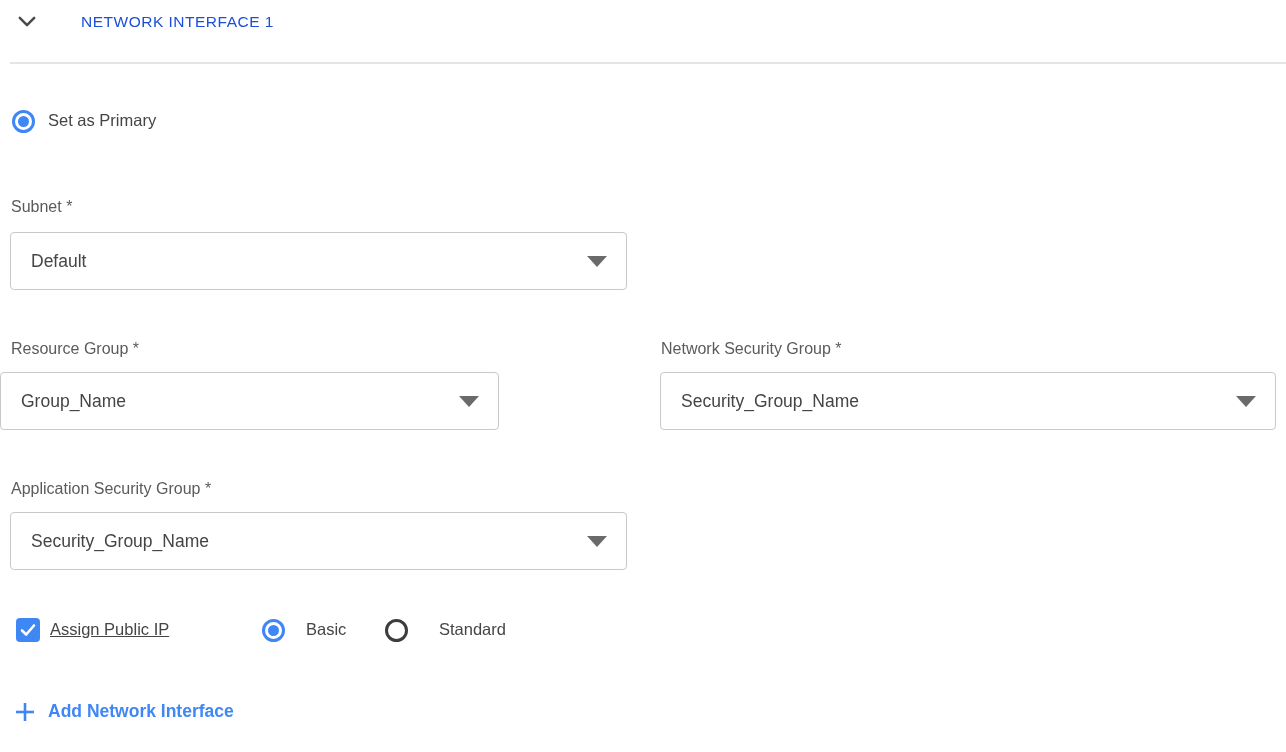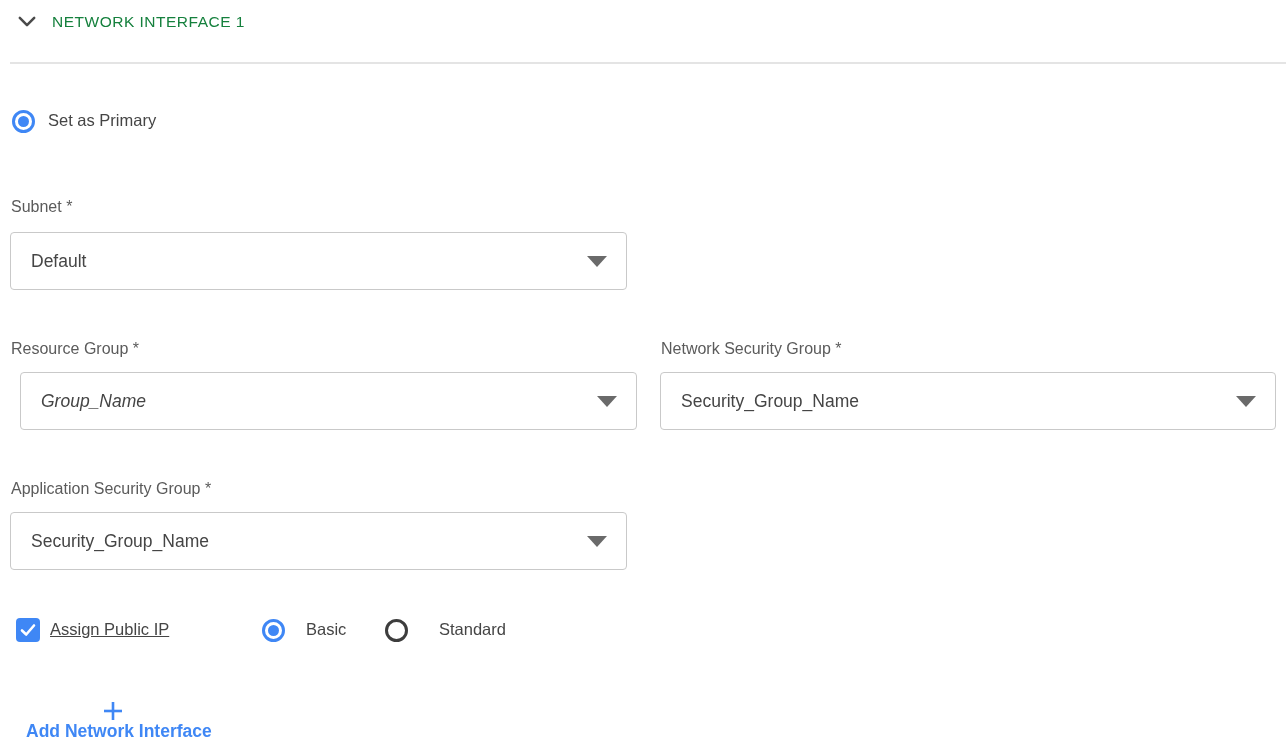--- a/index.html
+++ b/index.html
@@ -26,24 +26,24 @@
   .chevron-btn {
     position: absolute;
     left: 15px; top: 11px;
     width: 24px; height: 22px;
     cursor: pointer;
     display: flex; align-items: center; justify-content: center;
     background: none; border: none; padding: 0;
   }
   .section-title {
     position: absolute;
-    left: 52px; top: 13px;
+    left: 81px; top: 13px;
     font-size: 15.5px;
     letter-spacing: 0.5px;
-    color: #15803d;
+    color: #1d4ed8;
   }
   .section-divider {
     position: absolute;
     left: 10px; right: 0;
     top: 62px;
     height: 2px;
     background: #e4e4e4;
   }
 
   
@@ -118,23 +118,23 @@
     border-right: 10px solid transparent;
     border-top: 11px solid #6a6a6a;
   }
 
   
   .add-link {
     position: absolute;
     left: 14px; top: 701px;
     height: 32px;
     display: flex;
-    align-items: center;
-    cursor: pointer;
-    background: none; border: none; padding: 0; flex-direction: column;
+    align-items: flex-start;
+    cursor: pointer;
+    background: none; border: none; padding: 0;
   }
   .add-link .plus-wrap {
     width: 22px; height: 22px;
     display: flex; align-items: center; justify-content: center;
   }
   .add-link .add-label {
     margin-left: 12px;
     font-size: 17.5px;
     font-weight: bold;
     color: #3f87f5;
@@ -161,21 +161,21 @@
   <div class="radio selected" style="left:12px; top:110px;"></div>
   <div class="ctrl-label" style="left:48px; top:111px;">Set as Primary</div>
 
   <div class="field-label" style="left:11px; top:198px;">Subnet *</div>
   <div class="dd-box" style="left:10px; top:232px; width:617px;">
     <div class="dd-value">Default</div>
     <div class="dd-caret"></div>
   </div>
 
   <div class="field-label" style="left:11px; top:340px;">Resource Group *</div>
-  <div class="dd-box" style="left:20px; top:372px; width:617px;font-style:italic;">
+  <div class="dd-box" style="left:0; top:372px; width:499px;">
     <div class="dd-value">Group_Name</div>
     <div class="dd-caret"></div>
   </div>
 
   <div class="field-label" style="left:661px; top:340px;">Network Security Group *</div>
   <div class="dd-box" style="left:660px; top:372px; width:616px;">
     <div class="dd-value">Security_Group_Name</div>
     <div class="dd-caret"></div>
   </div>
 

